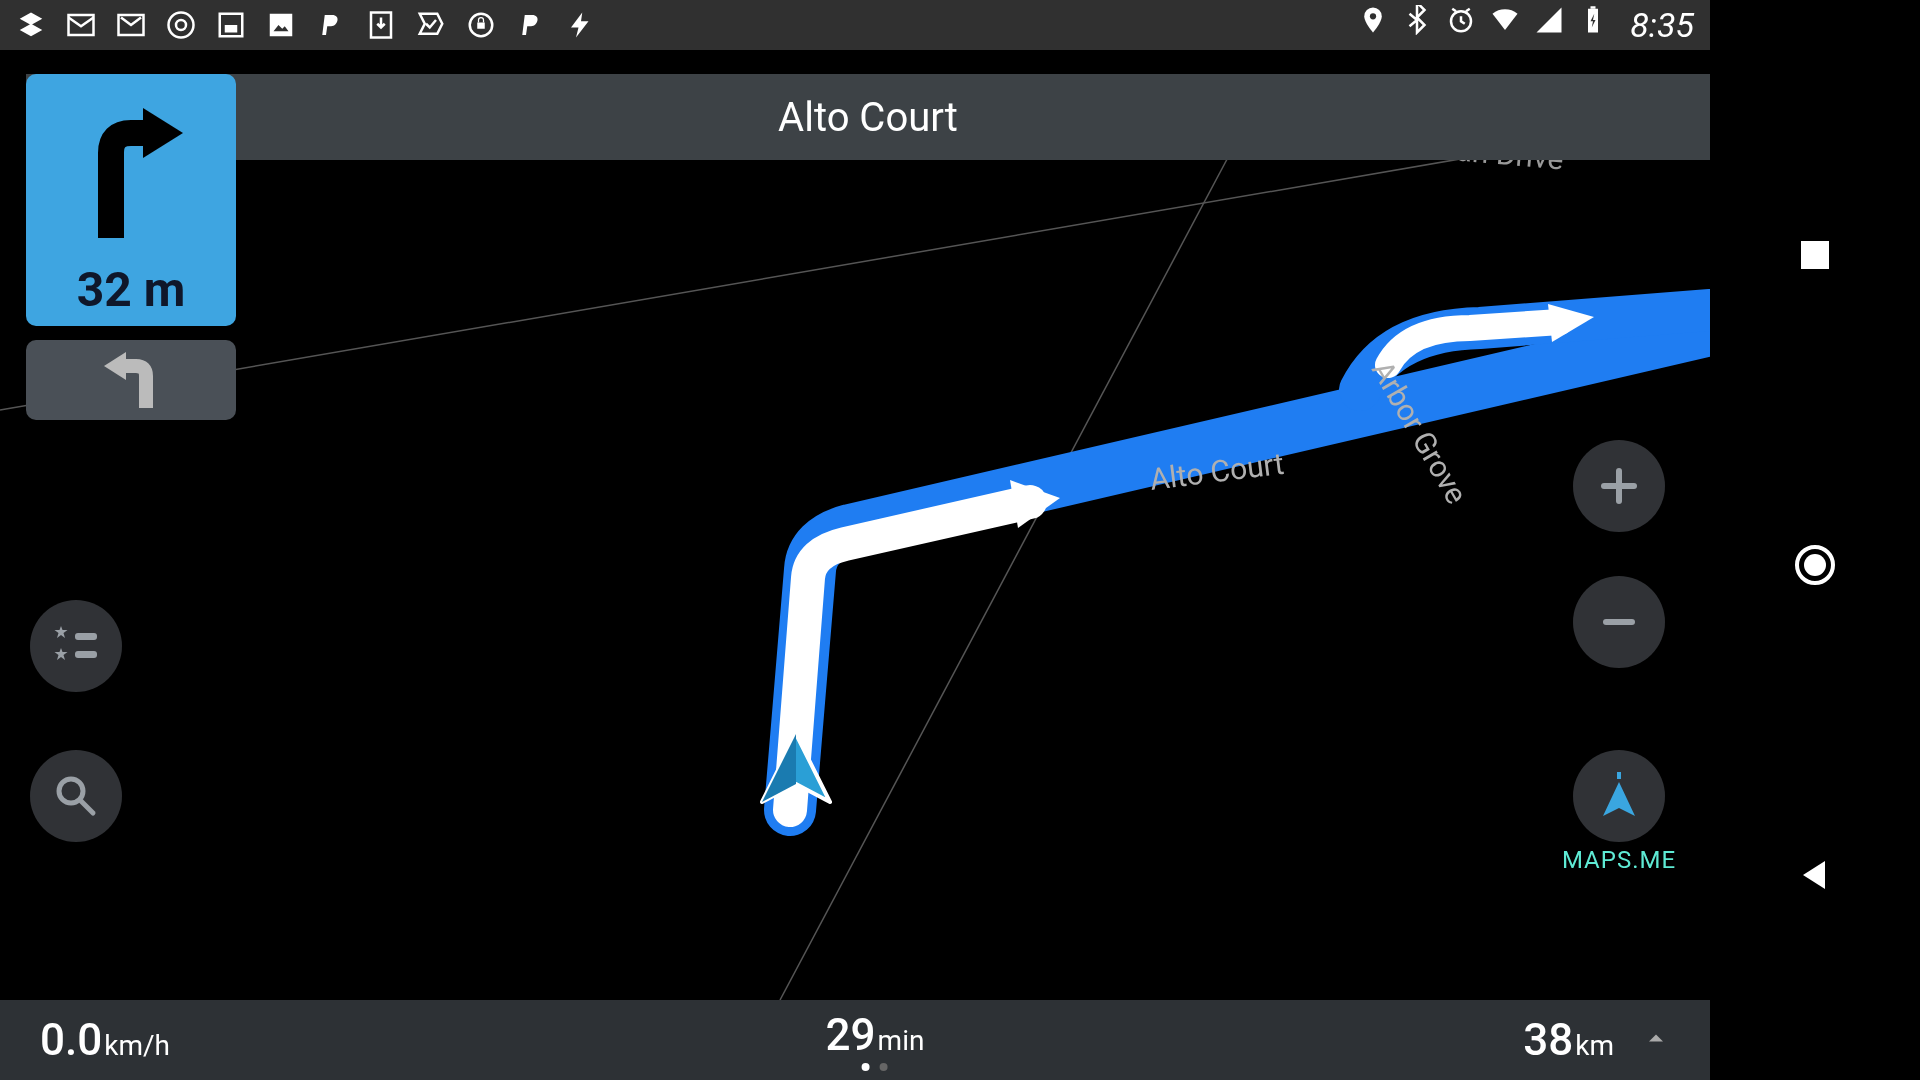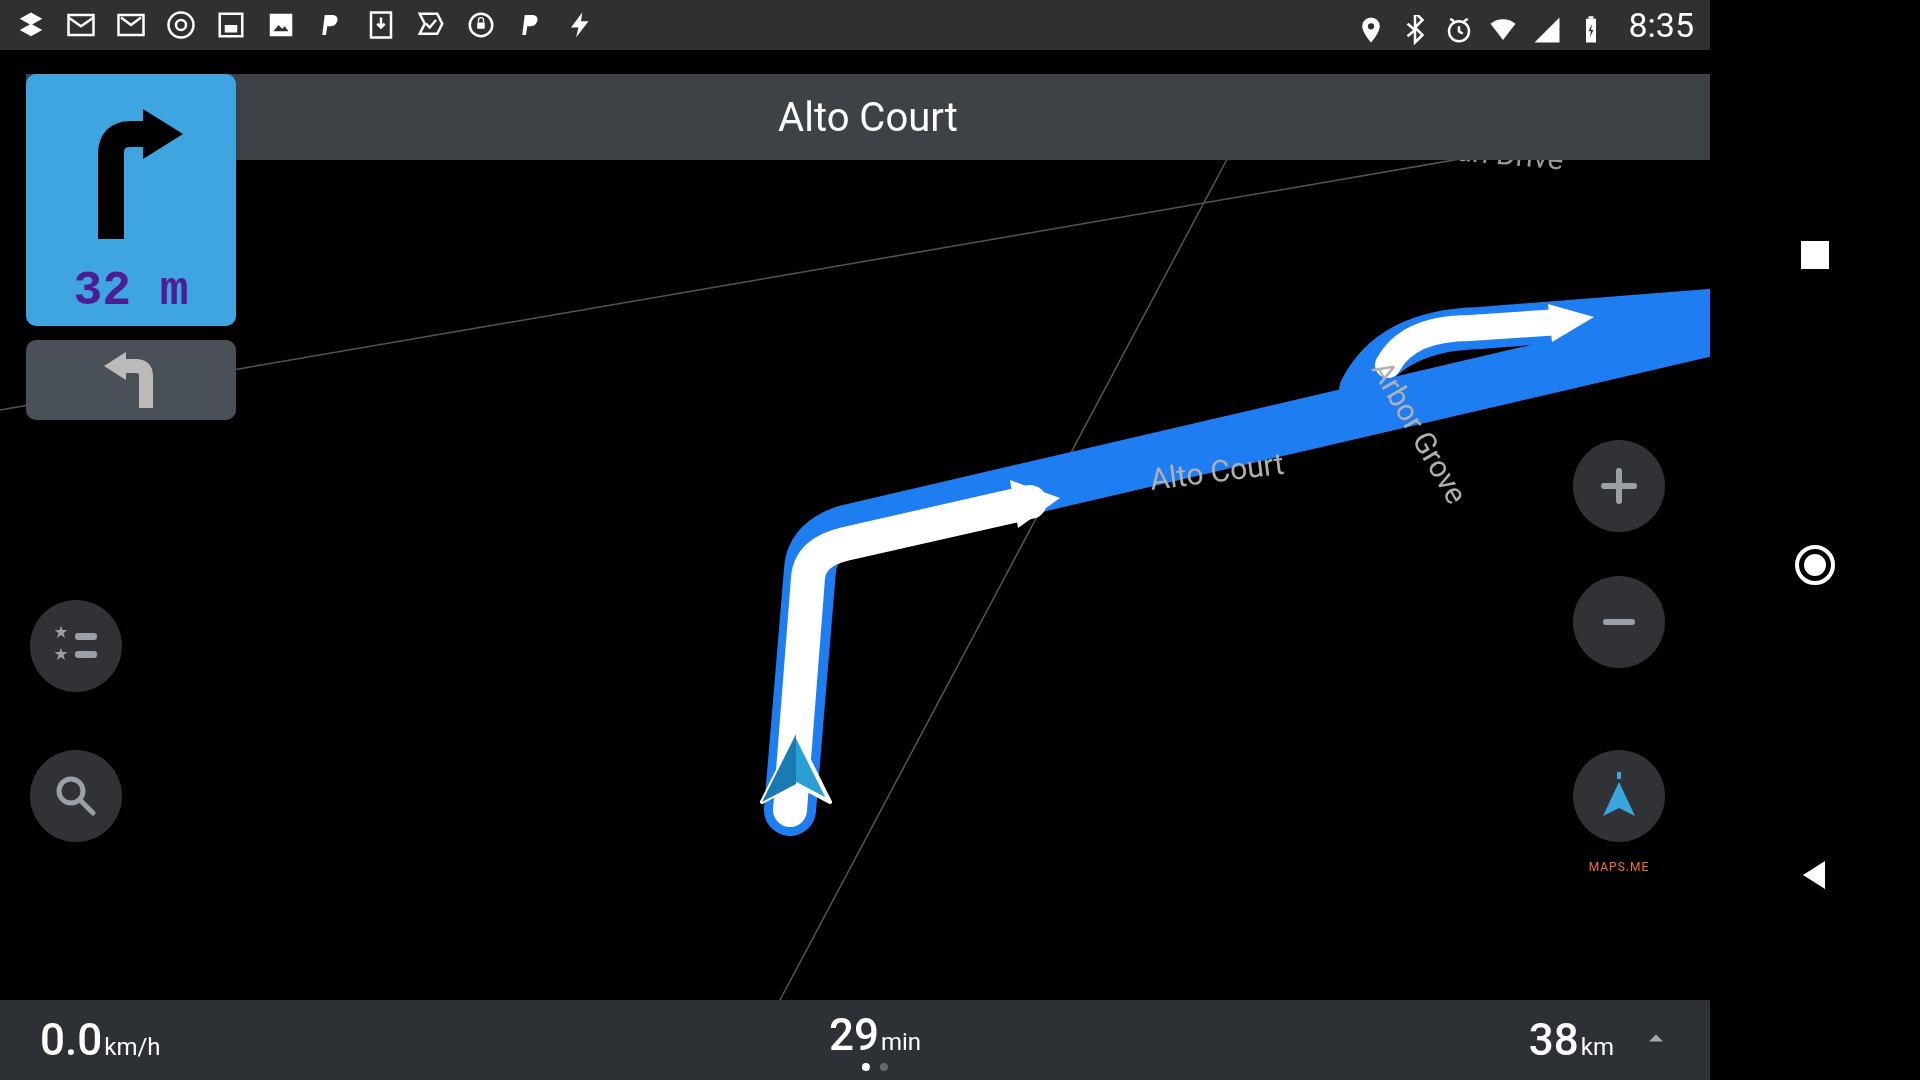--- a/index.html
+++ b/index.html
@@ -10,21 +10,21 @@
     width: 1710px;
     height: 50px;
     background: #303030;
     display: flex;
     align-items: center;
     padding: 0 16px;
     position: absolute;
     top: 0; left: 0;
   }
   .status-left { display: flex; gap: 20px; align-items: center; }
-  .status-right { display: flex; gap: 14px; align-items: flex-end; margin-left: auto; }
+  .status-right { display: flex; gap: 14px; align-items: flex-start; margin-left: auto; font-style: italic; }
   .status-time { font-size: 34px; margin-left: 8px; }
   .sicon { width: 30px; height: 30px; display: inline-flex; align-items: center; justify-content: center; }
   .sicon svg { width: 30px; height: 30px; fill: #fff; }
   
   
   .android-nav {
     position: absolute;
     right: 0; top: 50px;
     width: 210px; height: 1030px;
     background: #000;
@@ -65,21 +65,21 @@
     background: #3ea5e1;
     border-radius: 10px;
     z-index: 10;
     display: flex;
     flex-direction: column;
     align-items: center;
     justify-content: flex-end;
     padding-bottom: 8px;
   }
   .turn-card .arrow-wrap { flex: 1; display:flex; align-items:center; justify-content:center; }
-  .turn-dist { font-size: 48px; font-weight: 700; color: #4c1d95; font-family: Liberation Mono, monospace; }
+  .turn-dist { font-size: 48px; font-weight: 700; color: #0f172a; }
   
   
   .turn-card2 {
     position: absolute;
     left: 26px; top: 290px;
     width: 210px; height: 80px;
     background: #4a5057;
     border-radius: 10px;
     z-index: 10;
     display:flex; align-items:center; justify-content:center;
@@ -92,36 +92,36 @@
     border-radius: 50%;
     background: #303236;
     display:flex; align-items:center; justify-content:center;
     z-index: 10;
   }
   .btn-bookmarks { left: 30px; top: 550px; }
   .btn-search { left: 30px; top: 700px; }
   .btn-zoomin { right: 45px; top: 390px; }
   .btn-zoomout { right: 45px; top: 526px; }
   .btn-compass { right: 45px; top: 700px; width: 92px; height: 92px; background: #303236; flex-direction:column; }
-  .btn-compass-label { position:absolute; bottom: -32px; font-size: 12px; color: #f97316; letter-spacing: 1px; }
+  .btn-compass-label { position:absolute; bottom: -32px; font-size: 24px; color: #5eead4; letter-spacing: 1px; }
   
   
   .bottom-bar {
     position: absolute;
     bottom: 0; left: 0;
     width: 1710px; height: 80px;
     background: #2d3135;
     display: flex;
     align-items: center;
     padding: 10px 40px;
     z-index: 20;
   }
   .bb-section { display:flex; align-items: baseline; }
   .bb-big { font-size: 44px; font-weight: 500; }
-  .bb-unit { font-size: 24px; margin-left: 2px; }
+  .bb-unit { font-size: 28px; margin-left: 2px; }
   .bb-center { position:absolute; left:50%; transform:translateX(-50%); display:flex; flex-direction:column; align-items:center;margin-left:20px; }
   .bb-right { margin-left:auto; display:flex; align-items:center; gap: 28px; }
   .bb-dots { display:flex; gap:10px; margin-top:2px; }
   .bb-dot { width:8px; height:8px; border-radius:50%; background:#666; }
   .bb-dot.active { background:#fff; }
   .bb-chevron svg { width: 28px; height: 28px; fill:#aaa; }
   
   
   .map-layer {
     position: absolute;

